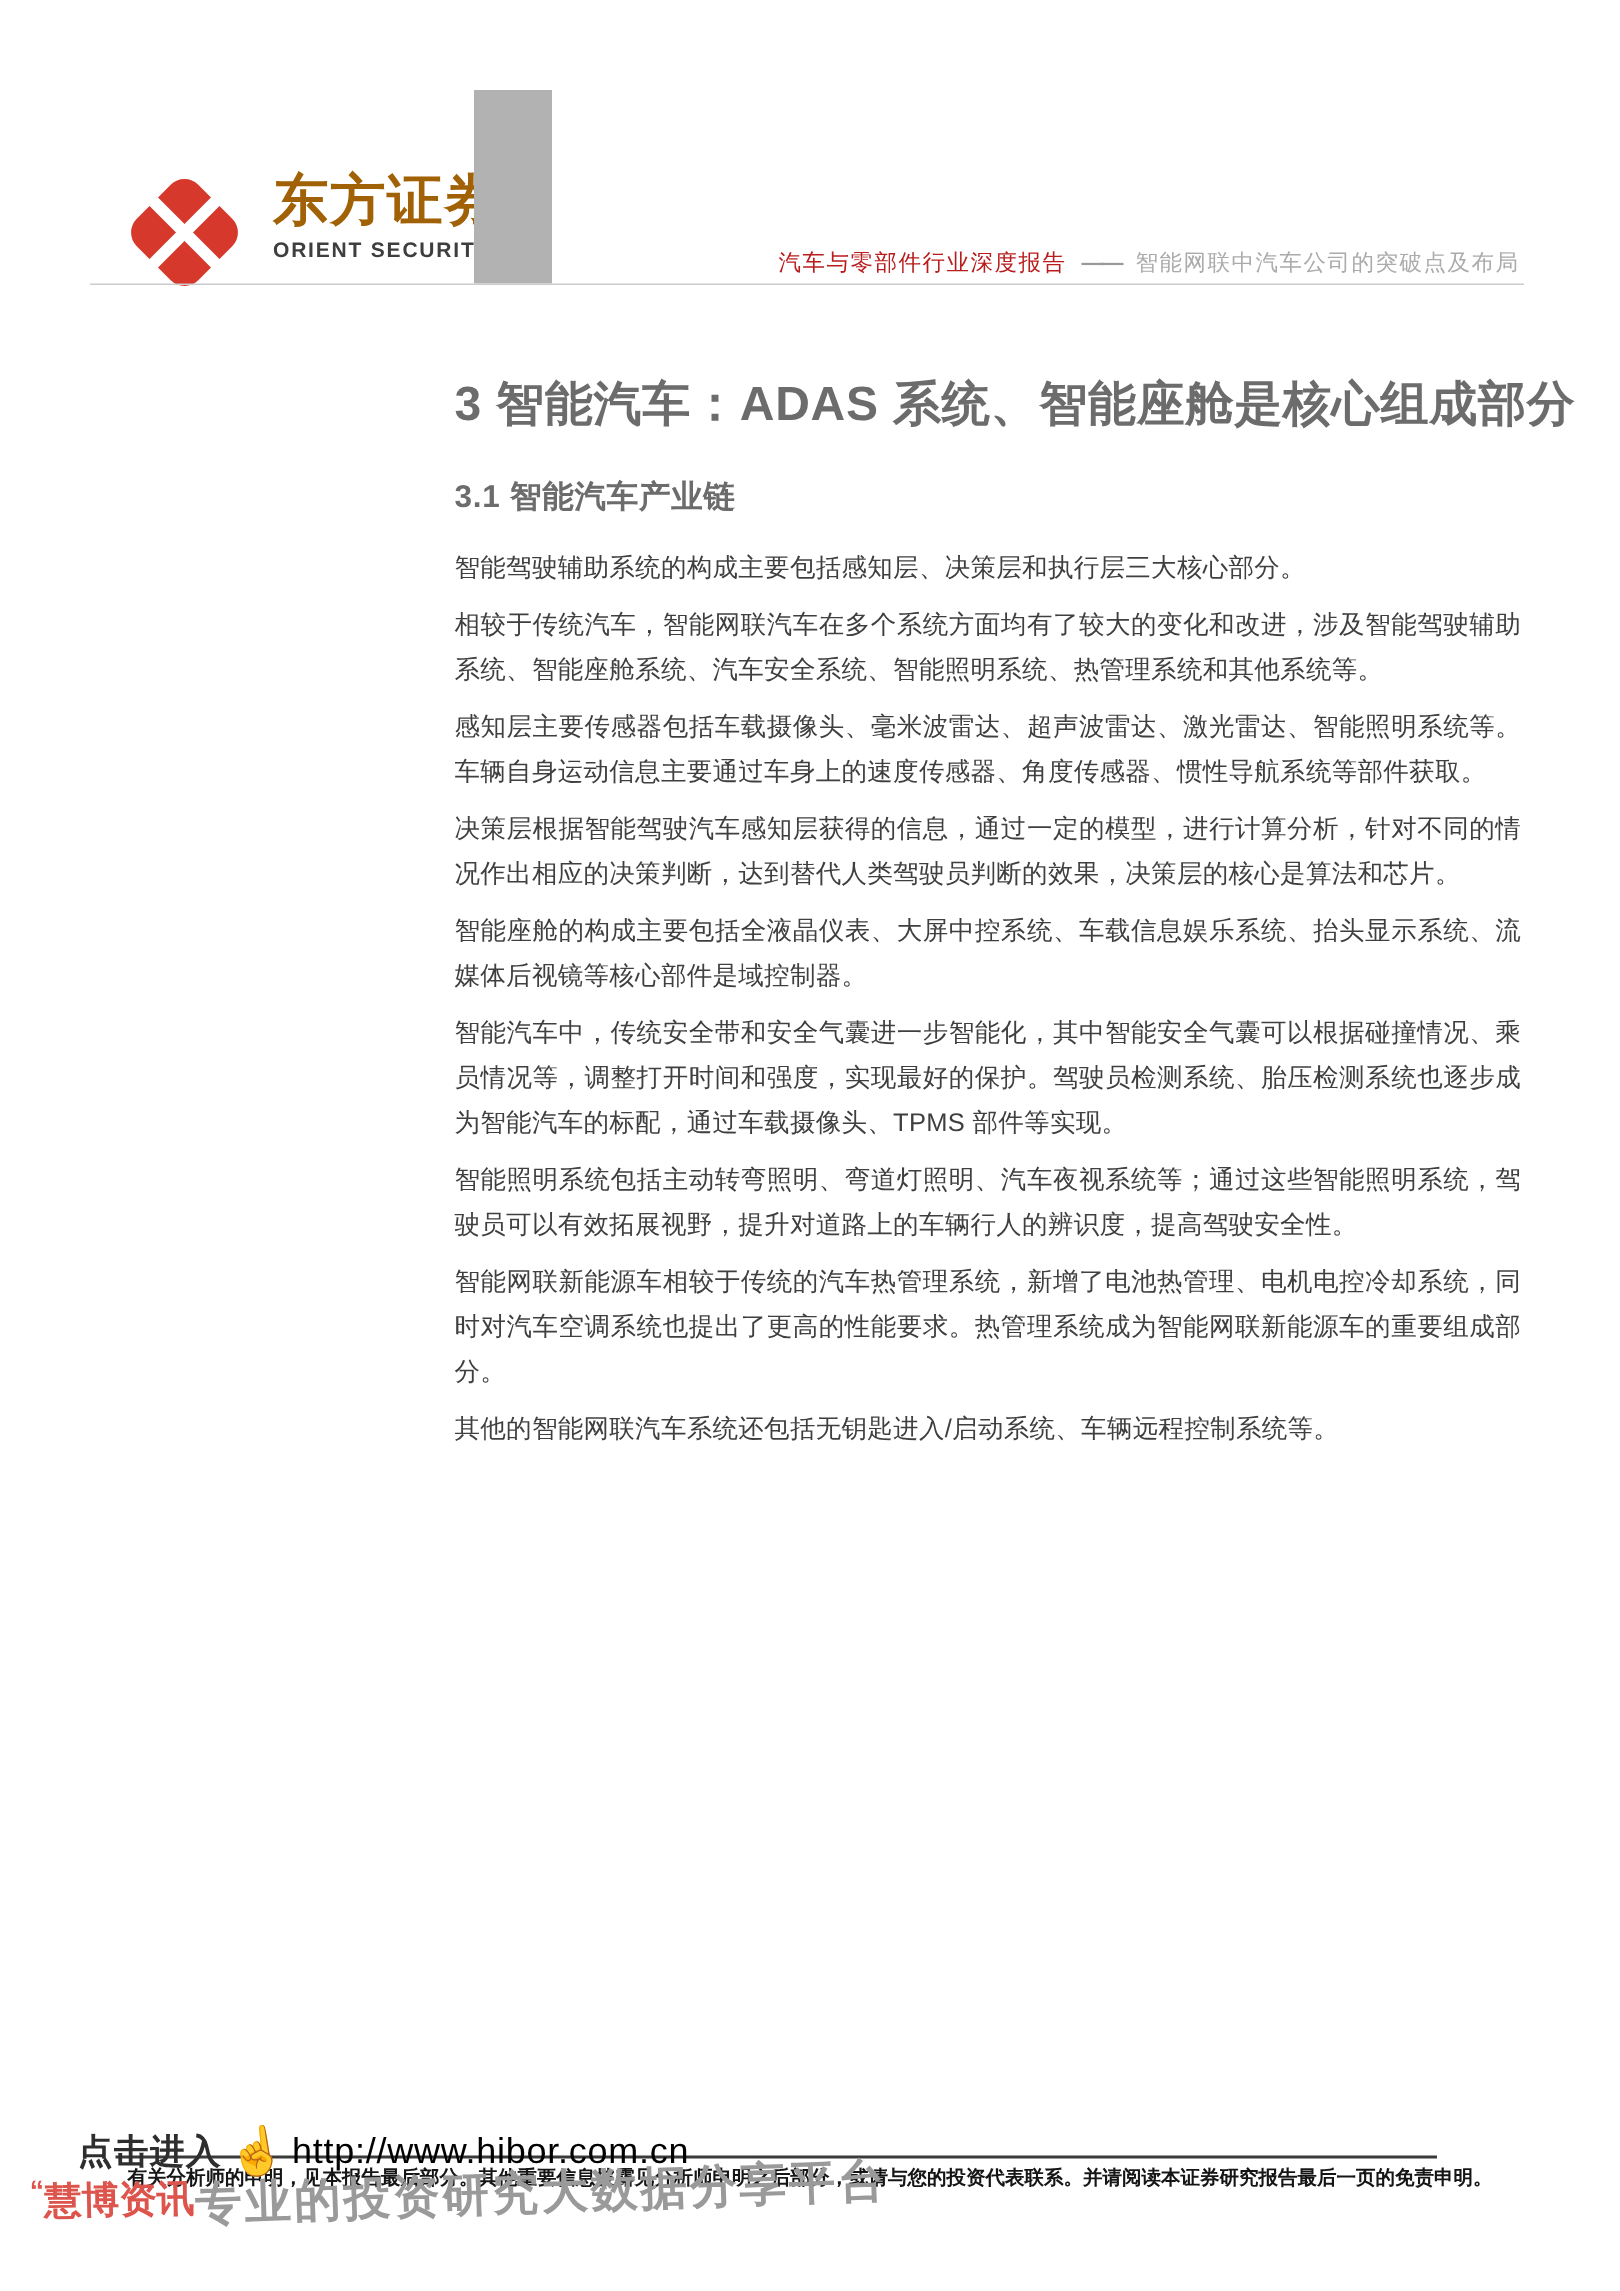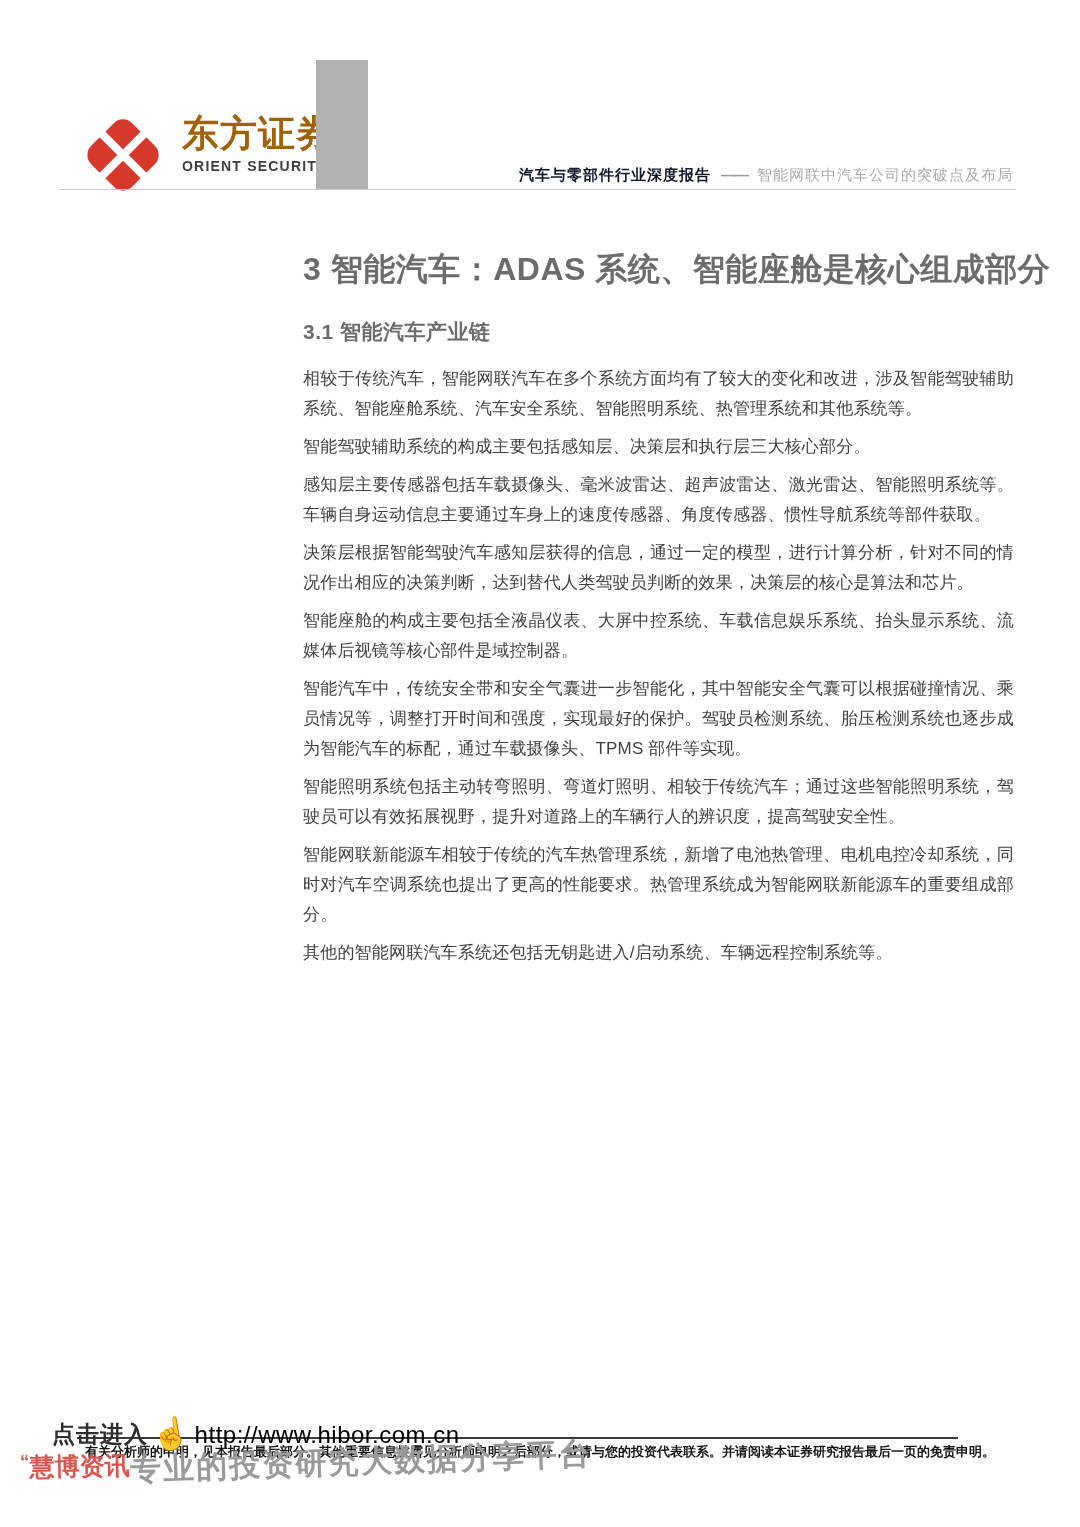--- a/index.html
+++ b/index.html
@@ -45,21 +45,21 @@
   }
   .header-rule {
     position:absolute; left:60px; right:64px; top:189px;
     border-top:1px solid #cccccc;
   }
   .header-title {
     position:absolute; right:67px; top:166px;
     display:flex; align-items:baseline; gap:10px;
     font-size:15px; white-space:nowrap;
   }
-  .header-title .ht-bold { font-weight:bold; color:#0f172a; letter-spacing:1px; }
+  .header-title .ht-bold { font-weight:normal; color:#b91c1c; letter-spacing:1px; }
   .header-title .ht-dash { color:#9a9a9a; font-weight:bold; letter-spacing:-2px; }
   .header-title .ht-light { color:#ababab; letter-spacing:1px; }
 
   
   .content {
     position:absolute; left:303px; top:250px; width:711px;
   }
   .content h1 {
     font-size:32px; font-weight:bold; color:#6c6c6c;
     letter-spacing:0.5px; line-height:1.2; margin:0 0 31px 0;
@@ -130,27 +130,27 @@
     <span class="ht-bold">汽车与零部件行业深度报告</span>
     <span class="ht-dash">——</span>
     <span class="ht-light">智能网联中汽车公司的突破点及布局</span>
   </div>
 
   <div class="header-rule"></div>
 
   <div class="content">
     <h1>3 智能汽车：ADAS 系统、智能座舱是核心组成部分</h1>
     <h2>3.1 智能汽车产业链</h2>
+    <p>智能驾驶辅助系统的构成主要包括感知层、决策层和执行层三大核心部分。</p>
     <p>相较于传统汽车，智能网联汽车在多个系统方面均有了较大的变化和改进，涉及智能驾驶辅助系统、智能座舱系统、汽车安全系统、智能照明系统、热管理系统和其他系统等。</p>
-    <p>智能驾驶辅助系统的构成主要包括感知层、决策层和执行层三大核心部分。</p>
     <p>感知层主要传感器包括车载摄像头、毫米波雷达、超声波雷达、激光雷达、智能照明系统等。车辆自身运动信息主要通过车身上的速度传感器、角度传感器、惯性导航系统等部件获取。</p>
     <p>决策层根据智能驾驶汽车感知层获得的信息，通过一定的模型，进行计算分析，针对不同的情况作出相应的决策判断，达到替代人类驾驶员判断的效果，决策层的核心是算法和芯片。</p>
     <p>智能座舱的构成主要包括全液晶仪表、大屏中控系统、车载信息娱乐系统、抬头显示系统、流媒体后视镜等核心部件是域控制器。</p>
     <p>智能汽车中，传统安全带和安全气囊进一步智能化，其中智能安全气囊可以根据碰撞情况、乘员情况等，调整打开时间和强度，实现最好的保护。驾驶员检测系统、胎压检测系统也逐步成为智能汽车的标配，通过车载摄像头、TPMS 部件等实现。</p>
-    <p>智能照明系统包括主动转弯照明、弯道灯照明、相较于传统汽车；通过这些智能照明系统，驾驶员可以有效拓展视野，提升对道路上的车辆行人的辨识度，提高驾驶安全性。</p>
+    <p>智能照明系统包括主动转弯照明、弯道灯照明、汽车夜视系统等；通过这些智能照明系统，驾驶员可以有效拓展视野，提升对道路上的车辆行人的辨识度，提高驾驶安全性。</p>
     <p>智能网联新能源车相较于传统的汽车热管理系统，新增了电池热管理、电机电控冷却系统，同时对汽车空调系统也提出了更高的性能要求。热管理系统成为智能网联新能源车的重要组成部分。</p>
     <p>其他的智能网联汽车系统还包括无钥匙进入/启动系统、车辆远程控制系统等。</p>
   </div>
 
   <div class="footer-rule"></div>
   <div class="disclaimer">有关分析师的申明，见本报告最后部分。其他重要信息披露见分析师申明之后部分，或请与您的投资代表联系。并请阅读本证券研究报告最后一页的免责申明。</div>
 
   <div class="wm-brand"><span class="wm-quote">“</span><span>慧博资讯</span></div>
   <div class="wm-tagline">专业的投资研究大数据分享平台</div>
   <div class="wm-line2">

